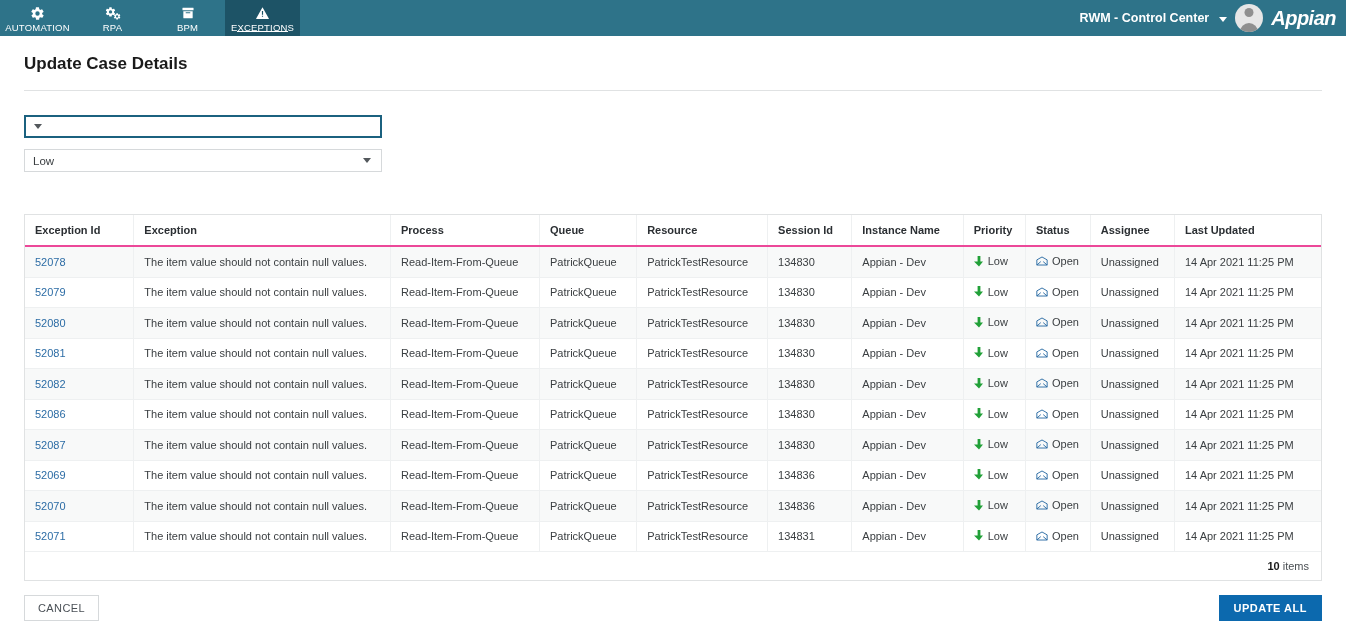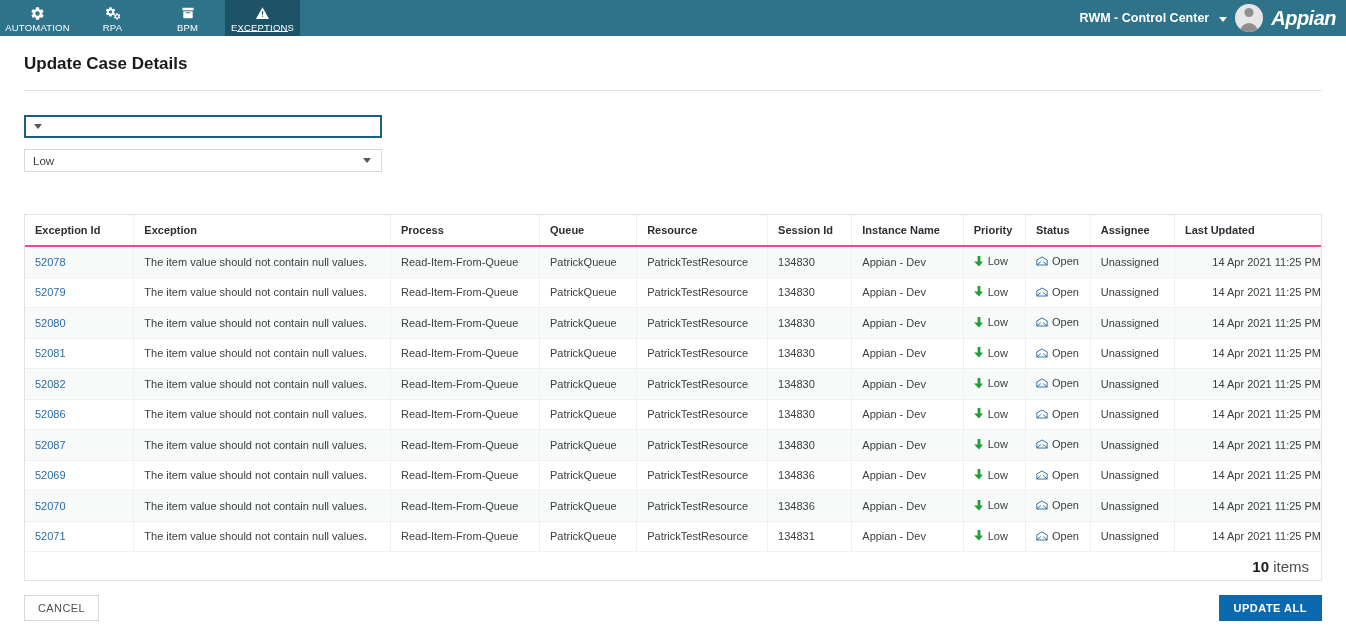--- a/index.html
+++ b/index.html
@@ -189,34 +189,34 @@
   tbody td {
     font-size: 11px;
     color: #3a3e41;
     padding: 8px 0 8px 10px;
     border-bottom: 1px solid #eef0f1;
     border-right: 1px solid #eef0f1;
     white-space: nowrap;
     overflow: hidden;
     text-overflow: ellipsis;
   }
-  tbody td:last-child { border-right: none; text-align: right; }
+  tbody td:last-child { border-right: none; }
   tbody tr:nth-child(odd) { background: #f8f9f9; }
   tbody tr:nth-child(even) { background: #ffffff; }
   .id-link { color: #2c6ca5; cursor: pointer; }
   .cell-icon { display: inline-flex; align-items: center; gap: 4px; }
   .cell-icon svg { display: block; flex-shrink: 0; }
 
   .table-footer {
     height: 28px;
     display: flex;
     align-items: center;
     justify-content: flex-end;
     padding-right: 12px;
-    font-size: 15px;
+    font-size: 11px;
     color: #4a4f53;
     background: #ffffff;
   }
   .items-count strong { color: #1a1a1a; font-weight: bold; }
 
   
   .actions {
     display: flex;
     align-items: center;
     justify-content: space-between;

